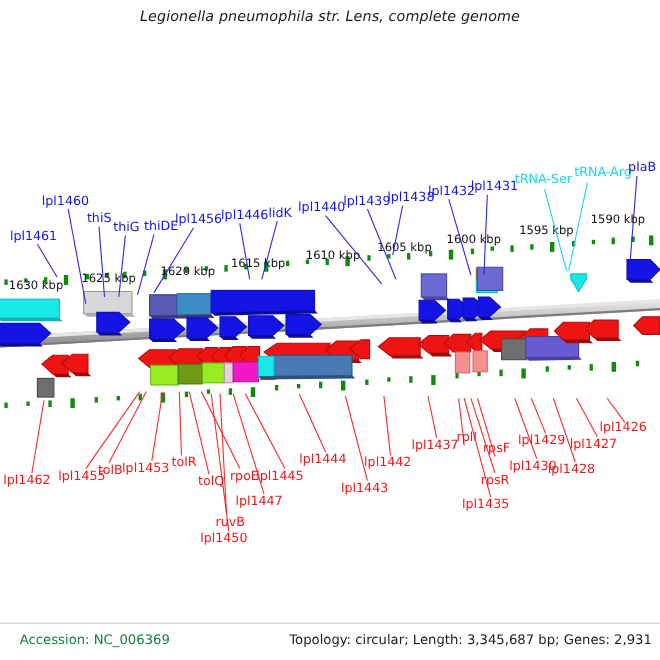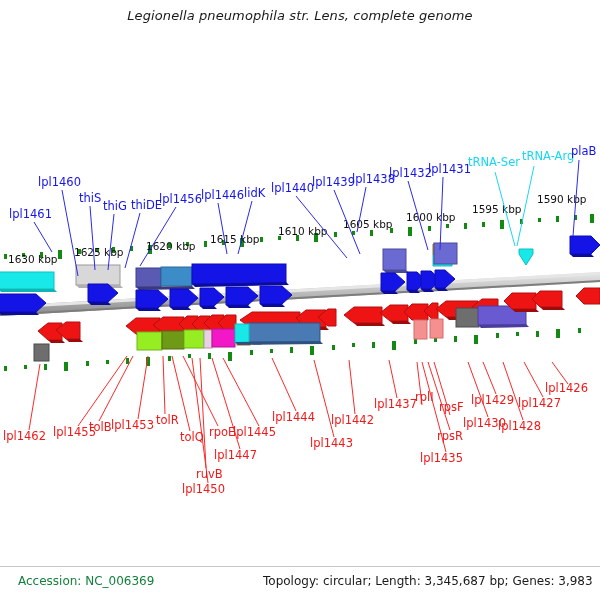--- a/index.html
+++ b/index.html
@@ -353,16 +353,16 @@
         <text x="463" y="427" class="lbl lbl-red">lpl1430</text>
         <text x="471" y="404" class="lbl lbl-red">lpl1429</text>
         <text x="498" y="430" class="lbl lbl-red">lpl1428</text>
         <text x="518" y="407" class="lbl lbl-red">lpl1427</text>
         <text x="545" y="392" class="lbl lbl-red">lpl1426</text>
       </g>
   </svg>
 
   <div class="statusbar">
     <span class="status-acc">Accession: NC_006369</span>
-    <span class="status-topo">Topology: circular; Length: 3,345,687 bp; Genes: 3,983</span>
+    <span class="status-topo">Topology: circular; Length: 3,345,687 bp; Genes: 2,931</span>
   </div>
 
 </div>
 
 </body></html>

